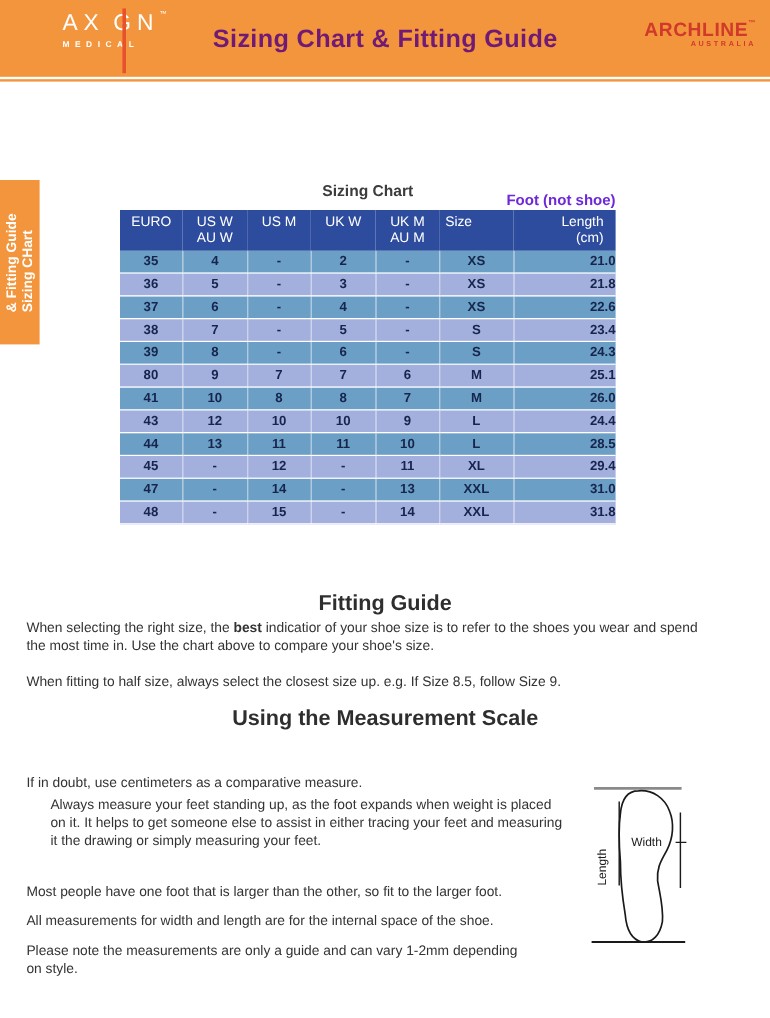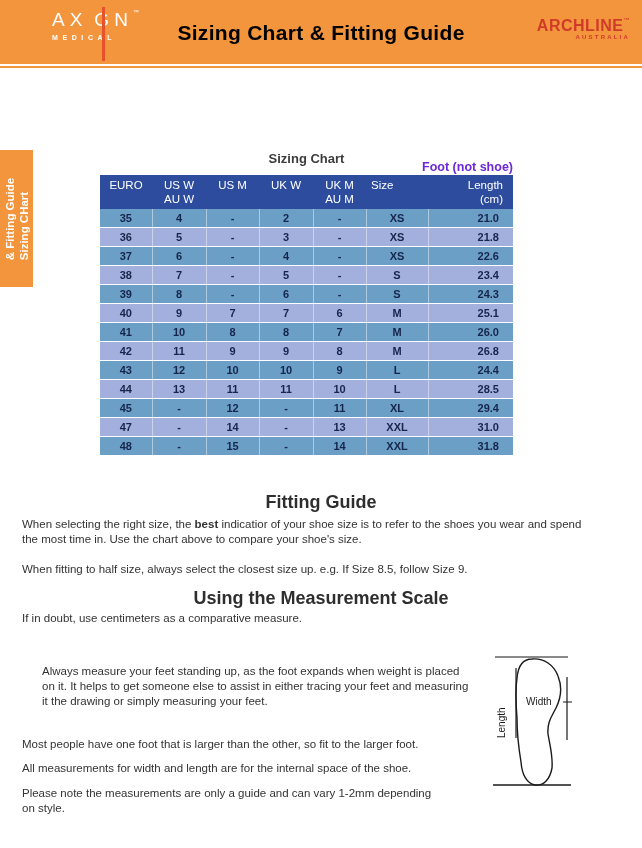--- a/index.html
+++ b/index.html
@@ -3,21 +3,21 @@
 <meta charset="utf-8">
 <style>
   html,body{margin:0;padding:0;background:#fff;}
   #page{position:relative;width:642px;height:848px;background:#fff;overflow:hidden;
         font-family:"Liberation Sans",sans-serif;}
 
   
   .header-band{position:absolute;left:0;top:0;width:642px;height:64px;background:#F3953C;}
   .header-rule{position:absolute;left:0;top:66px;width:642px;height:2px;background:#F3953C;}
   .page-title{position:absolute;left:50%;top:21px;transform:translateX(-50%);
-              color:#000000;font-size:21px;font-weight:bold;letter-spacing:.3px;white-space:nowrap;}
+              color:#701a75;font-size:21px;font-weight:bold;letter-spacing:.3px;white-space:nowrap;}
 
   .axign{position:absolute;left:52px;top:9px;width:110px;color:#fff;}
   .axign-word{font-size:19px;font-weight:400;letter-spacing:5px;white-space:nowrap;}
   .axign-gap{display:inline-block;width:7px;}
   .axign-tm{font-size:6px;vertical-align:top;}
   .axign-sub{font-size:7px;font-weight:bold;letter-spacing:4.6px;margin-top:3px;}
   .axign-line{position:absolute;left:50px;top:-2px;width:2.5px;height:54px;background:#E8512E;}
 
   .archline{position:absolute;right:12px;top:17px;text-align:right;color:#D03A2B;}
   .arch-word{font-size:16px;font-weight:bold;letter-spacing:.5px;white-space:nowrap;}
@@ -40,32 +40,32 @@
   table.sizing{border-collapse:collapse;table-layout:fixed;width:413px;margin-top:25px;}
   col.c1{width:52px}col.c2{width:54px}col.c3{width:53px}col.c4{width:54px}
   col.c5{width:53px}col.c6{width:62px}col.c7{width:85px}
   .sizing th{background:#2E4C9D;color:#fff;font-size:11.5px;line-height:14px;font-weight:normal;
              vertical-align:top;height:34px;box-sizing:border-box;padding:3px 0 0 0;text-align:center;}
   .sizing th:nth-child(6){text-align:left;padding-left:5px;}
   .sizing th:last-child{text-align:right;padding-right:10px;}
   .sizing td{height:18px;box-sizing:content-box;font-size:11px;font-weight:bold;color:#16254c;
              text-align:center;border-bottom:1px solid #fff;border-right:1px solid rgba(255,255,255,.45);
              padding:0;}
-  .sizing td:last-child{border-right:none;text-align:right;padding-right:14px;}
+  .sizing td:last-child{border-right:none;text-align:right;}
   .sizing tbody tr:nth-child(odd) td{background:#6C9FC6;}
   .sizing tbody tr:nth-child(even) td{background:#A3AFDD;}
 
   
   .sec-heading{position:absolute;left:0;width:642px;text-align:center;
                font-size:18px;font-weight:bold;color:#2e2e2e;}
   .para{position:absolute;left:22px;font-size:11.5px;line-height:15px;color:#333;
         white-space:pre-line;}
   #p-fit1{top:517px;width:600px;}
   #p-fit2{top:562px;width:600px;}
-  #p-ms1{top:611px;width:600px;}
+  #p-ms1{top:646px;width:600px;}
   #p-ms2{top:664px;width:470px;margin-left:20px;}
   #p-ms3{top:701px;width:600px;margin-top:36px;}
   #p-ms4{top:761px;width:600px;}
   #p-ms5{top:786px;width:480px;}
 
   
   .diagram{position:absolute;left:488px;top:650px;width:92px;height:142px;}
   .diagram svg{display:block;}
 </style>
 </head>
@@ -175,45 +175,36 @@
           <tr>
             <td>39</td>
             <td>8</td>
             <td>-</td>
             <td>6</td>
             <td>-</td>
             <td>S</td>
             <td>24.3</td>
           </tr>
           <tr>
-            <td>40</td>
+            <td>80</td>
             <td>9</td>
             <td>7</td>
             <td>7</td>
             <td>6</td>
             <td>M</td>
             <td>25.1</td>
           </tr>
           <tr>
             <td>41</td>
             <td>10</td>
             <td>8</td>
             <td>8</td>
             <td>7</td>
             <td>M</td>
             <td>26.0</td>
-          </tr>
-          <tr>
-            <td>42</td>
-            <td>11</td>
-            <td>9</td>
-            <td>9</td>
-            <td>8</td>
-            <td>M</td>
-            <td>26.8</td>
           </tr>
           <tr>
             <td>43</td>
             <td>12</td>
             <td>10</td>
             <td>10</td>
             <td>9</td>
             <td>L</td>
             <td>24.4</td>
           </tr>

